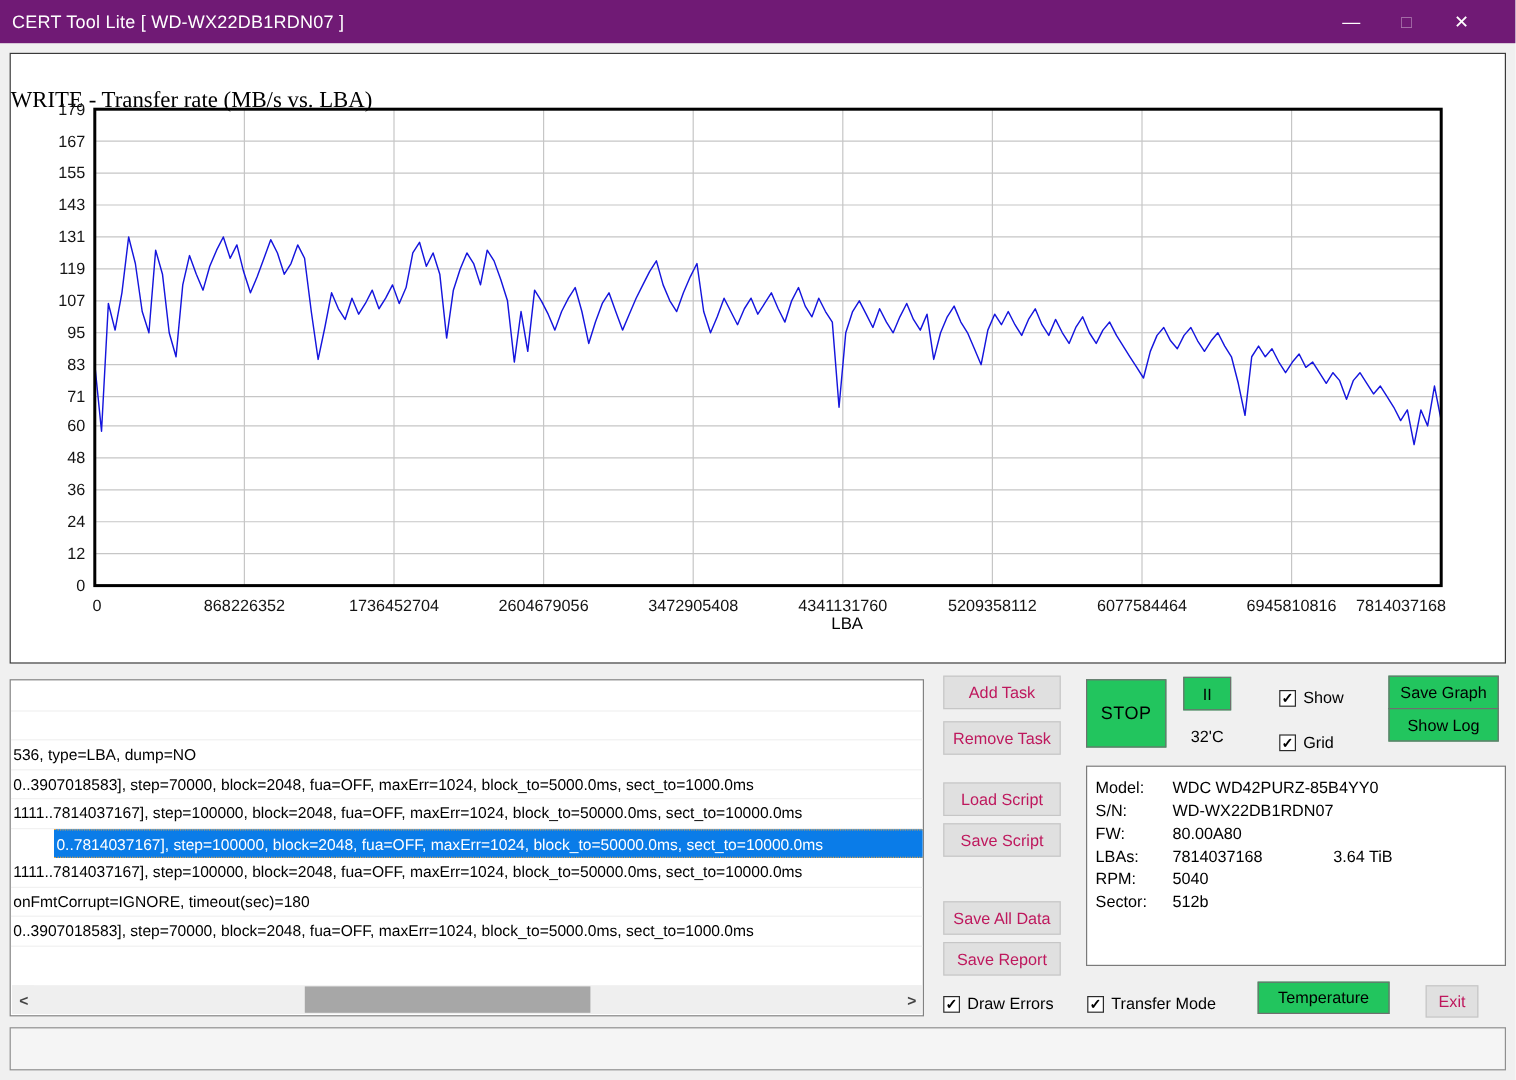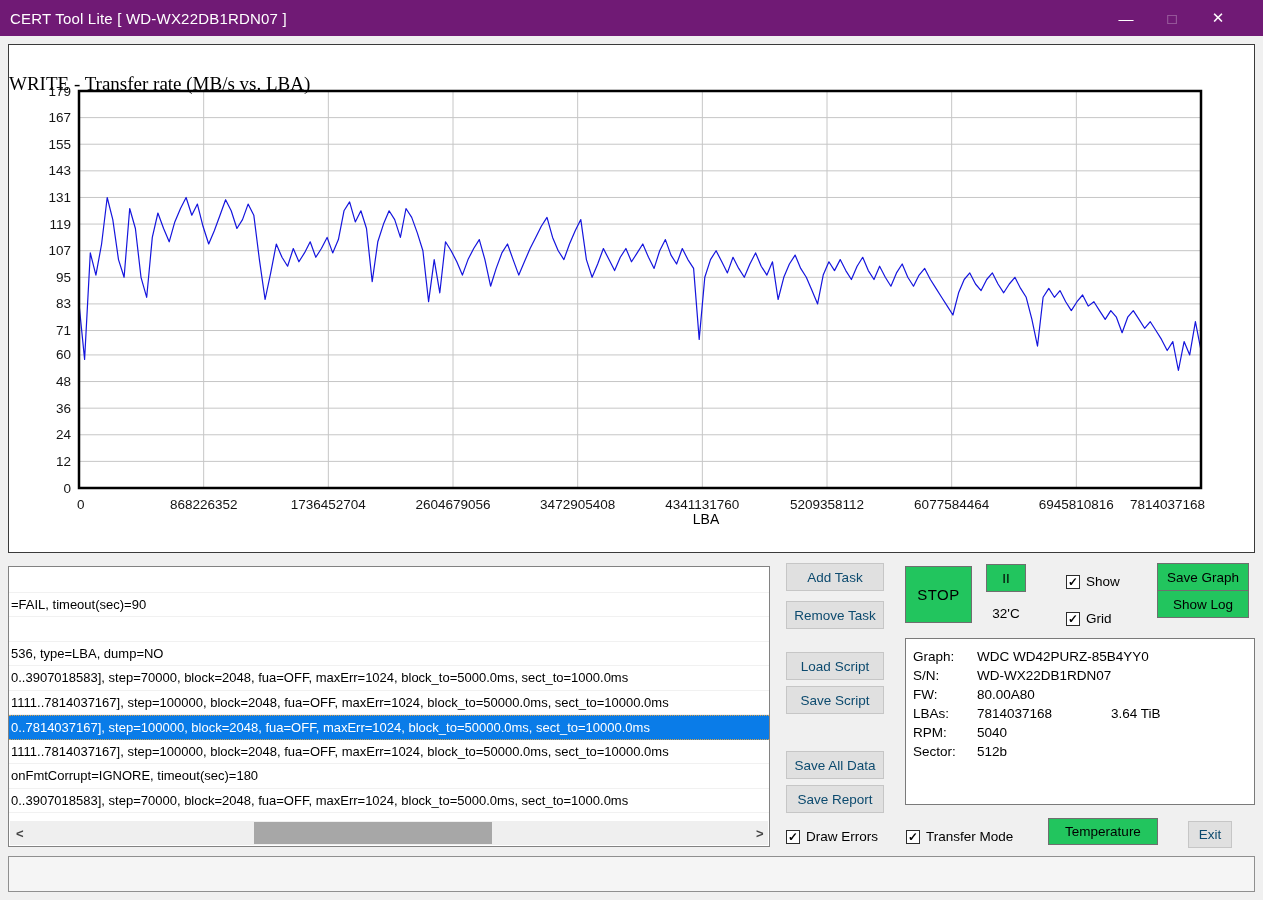--- a/index.html
+++ b/index.html
@@ -34,21 +34,21 @@
   .hscroll{position:absolute;left:1px;bottom:1px;width:758px;height:24px;background:#efefef}
   .scroll-arrow{position:absolute;top:0;width:18px;height:24px;line-height:24px;text-align:center;
                 color:#444;font-size:13px;font-weight:bold;background:#efefef;border:none;font-family:inherit}
   .scroll-arrow.left{left:0}
   .scroll-arrow.right{right:0}
   .scroll-thumb{position:absolute;left:244px;top:1px;width:238px;height:22px;background:#a7a7a7}
 
   
   .btn{position:absolute;background:#22c55e;border:1px solid #6f6f6f;font-size:13.5px;
        font-family:inherit;color:#000;box-sizing:border-box;padding:0}
-  .btn.disabled{background:#e0e0e0;border-color:#c6c6c6;color:#0c4a6e}
+  .btn.disabled{background:#e0e0e0;border-color:#c6c6c6;color:#be185d}
   .btn.stop{font-size:15px;letter-spacing:.5px}
   .temp-reading{position:absolute;font-size:13.5px;text-align:center}
   .cb{position:absolute;display:flex;align-items:flex-end;font-size:13.5px;height:16px;cursor:default}
   .cbbox{width:14px;height:14px;background:#fff;border:1px solid #2b2b2b;box-sizing:border-box;
          display:inline-flex;align-items:center;justify-content:center;margin-right:6px}
   .cbbox::after{content:"✓";font-size:12px;font-weight:bold;line-height:1;margin-top:-1px}
 
   
   .info-panel{position:absolute;left:905px;top:638px;width:350px;height:167px;background:#fff;
               border:1px solid #7a7a7a;box-sizing:border-box;font-size:13.5px;padding:8px 0 0 7px}
@@ -126,26 +126,25 @@
       <text x="1196" y="464" text-anchor="end" class="tick">7814037168</text>
       <polyline points="70.0,258.9 75.6,314.4 81.3,207.9 86.9,230.1 92.6,199.0 98.2,152.5 103.8,174.6 109.5,214.6 115.1,232.3 120.7,163.5 126.4,183.5 132.0,232.3 137.7,252.3 143.3,192.4 148.9,168.0 154.6,183.5 160.2,196.8 165.8,176.9 171.5,163.5 177.1,152.5 182.8,170.2 188.4,159.1 194.0,181.3 199.7,199.0 205.3,185.7 211.0,170.2 216.6,154.7 222.2,165.8 227.9,183.5 233.5,174.6 239.1,159.1 244.8,170.2 250.4,214.6 256.1,254.5 261.7,227.9 267.3,199.0 273.0,212.3 278.6,221.2 284.3,203.5 289.9,216.8 295.5,207.9 301.2,196.8 306.8,212.3 312.4,203.5 318.1,192.4 323.7,207.9 329.4,194.6 335.0,165.8 340.6,156.9 346.3,176.9 351.9,165.8 357.5,183.5 363.2,236.7 368.8,196.8 374.5,179.1 380.1,165.8 385.7,174.6 391.4,192.4 397.0,163.5 402.7,172.4 408.3,187.9 413.9,205.7 419.6,256.7 425.2,214.6 430.8,247.8 436.5,196.8 442.1,205.7 447.8,216.8 453.4,230.1 459.0,214.6 464.7,203.5 470.3,194.6 475.9,214.6 481.6,241.2 487.2,223.4 492.9,207.9 498.5,199.0 504.1,214.6 509.8,230.1 515.4,216.8 521.1,203.5 526.7,192.4 532.3,181.3 538.0,172.4 543.6,192.4 549.2,205.7 554.9,214.6 560.5,199.0 566.2,185.7 571.8,174.6 577.4,214.6 583.1,232.3 588.7,219.0 594.4,203.5 600.0,214.6 605.6,225.6 611.3,212.3 616.9,203.5 622.5,216.8 628.2,207.9 633.8,199.0 639.5,212.3 645.1,223.4 650.7,205.7 656.4,194.6 662.0,210.1 667.6,219.0 673.3,203.5 678.9,214.6 684.6,223.4 690.2,294.4 695.8,232.3 701.5,214.6 707.1,205.7 712.8,216.8 718.4,227.9 724.0,212.3 729.7,223.4 735.3,232.3 740.9,219.0 746.6,207.9 752.2,221.2 757.9,230.1 763.5,216.8 769.1,254.5 774.8,232.3 780.4,219.0 786.1,210.1 791.7,223.4 797.3,232.3 803.0,245.6 808.6,258.9 814.2,230.1 819.9,216.8 825.5,225.6 831.2,214.6 836.8,225.6 842.4,234.5 848.1,221.2 853.7,212.3 859.3,225.6 865.0,234.5 870.6,221.2 876.3,232.3 881.9,241.2 887.5,227.9 893.2,219.0 898.8,232.3 904.5,241.2 910.1,230.1 915.7,223.4 921.4,234.5 927.0,243.4 932.6,252.3 938.3,261.1 943.9,270.0 949.6,247.8 955.2,234.5 960.8,227.9 966.5,239.0 972.1,245.6 977.7,234.5 983.4,227.9 989.0,239.0 994.7,247.8 1000.3,239.0 1005.9,232.3 1011.6,243.4 1017.2,252.3 1022.9,274.4 1028.5,301.1 1034.1,252.3 1039.8,243.4 1045.4,252.3 1051.0,245.6 1056.7,256.7 1062.3,265.6 1068.0,256.7 1073.6,250.0 1079.2,261.1 1084.9,256.7 1090.5,265.6 1096.2,274.4 1101.8,265.6 1107.4,272.2 1113.1,287.7 1118.7,272.2 1124.3,265.6 1130.0,274.4 1135.6,283.3 1141.3,276.7 1146.9,285.5 1152.5,294.4 1158.2,305.5 1163.8,296.6 1169.4,325.5 1175.1,296.6 1180.7,309.9 1186.4,276.7 1192.0,305.5" fill="none" stroke="#1515dd" stroke-width="1.2" stroke-linejoin="round"></polyline>
       <rect x="70" y="46" width="1122" height="397" fill="none" stroke="#000" stroke-width="2.5"></rect>
     </svg>
   <div class="xaxis-label">LBA</div>
 </div>
 
 <div class="list-panel">
   <div class="list-rows" id="list-rows">
       <div class="list-row"></div>
-      <div class="list-row">=FAIL, timeout(sec)=90</div>
       <div class="list-row"></div>
       <div class="list-row">536, type=LBA, dump=NO</div>
       <div class="list-row">0..3907018583], step=70000, block=2048, fua=OFF, maxErr=1024, block_to=5000.0ms, sect_to=1000.0ms</div>
       <div class="list-row">1111..7814037167], step=100000, block=2048, fua=OFF, maxErr=1024, block_to=50000.0ms, sect_to=10000.0ms</div>
-      <div class="list-row sel" style="background: rgb(10, 124, 232);">0..7814037167], step=100000, block=2048, fua=OFF, maxErr=1024, block_to=50000.0ms, sect_to=10000.0ms</div>
+      <div class="list-row sel" style="background: rgb(10, 124, 232); margin-left: 36px;">0..7814037167], step=100000, block=2048, fua=OFF, maxErr=1024, block_to=50000.0ms, sect_to=10000.0ms</div>
       <div class="list-row">1111..7814037167], step=100000, block=2048, fua=OFF, maxErr=1024, block_to=50000.0ms, sect_to=10000.0ms</div>
       <div class="list-row">onFmtCorrupt=IGNORE, timeout(sec)=180</div>
       <div class="list-row">0..3907018583], step=70000, block=2048, fua=OFF, maxErr=1024, block_to=5000.0ms, sect_to=1000.0ms</div>
     </div>
   <div class="hscroll">
     <button class="scroll-arrow left">&lt;</button>
     <div class="scroll-thumb"></div>
     <button class="scroll-arrow right">&gt;</button>
   </div>
 </div>
@@ -167,21 +166,21 @@
 
 <button class="btn" style="left:1157px;top:563px;width:92px;height:28px">Save Graph</button>
 <button class="btn" style="left:1157px;top:590px;width:92px;height:28px">Show Log</button>
 
 <button class="btn disabled" style="left:786px;top:652px;width:98px;height:28px">Load Script</button>
 <button class="btn disabled" style="left:786px;top:686px;width:98px;height:28px">Save Script</button>
 <button class="btn disabled" style="left:786px;top:751px;width:98px;height:28px">Save All Data</button>
 <button class="btn disabled" style="left:786px;top:785px;width:98px;height:28px">Save Report</button>
 
 <div class="info-panel" id="info-panel">
-    <div class="info-row r1"><span class="info-label">Graph:</span><span>WDC WD42PURZ-85B4YY0</span></div>
+    <div class="info-row r1"><span class="info-label">Model:</span><span>WDC WD42PURZ-85B4YY0</span></div>
     <div class="info-row r2"><span class="info-label">S/N:</span><span>WD-WX22DB1RDN07</span></div>
     <div class="info-row r3"><span class="info-label">FW:</span><span>80.00A80</span></div>
     <div class="info-row r4"><span class="info-label">LBAs:</span><span>7814037168</span><span class="info-extra">3.64 TiB</span></div>
     <div class="info-row r5"><span class="info-label">RPM:</span><span>5040</span></div>
     <div class="info-row r6"><span class="info-label">Sector:</span><span>512b</span></div>
   </div>
 
 <div class="cb" style="left:786px;top:828px">
   <span class="cbbox"></span>
   <span>Draw Errors</span>

